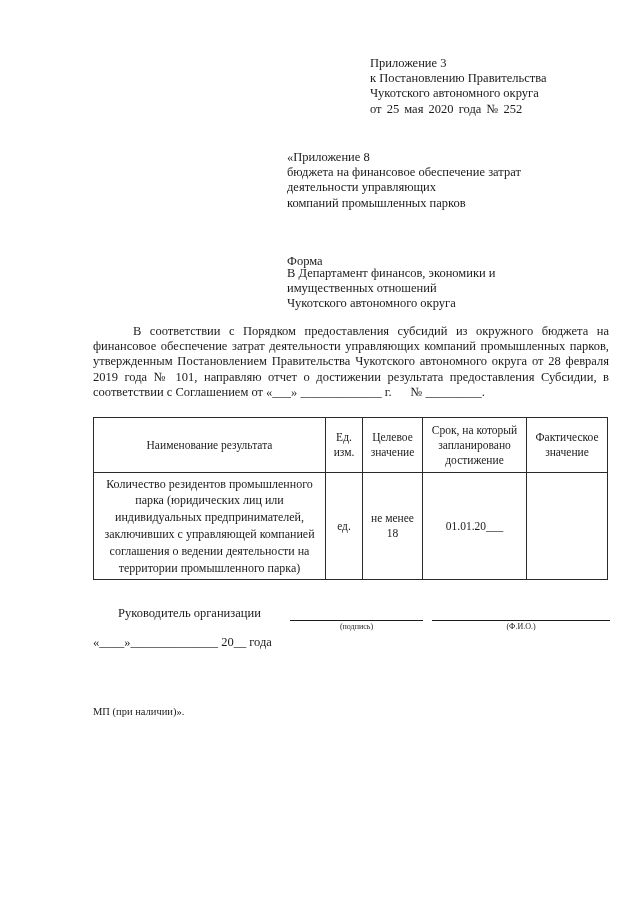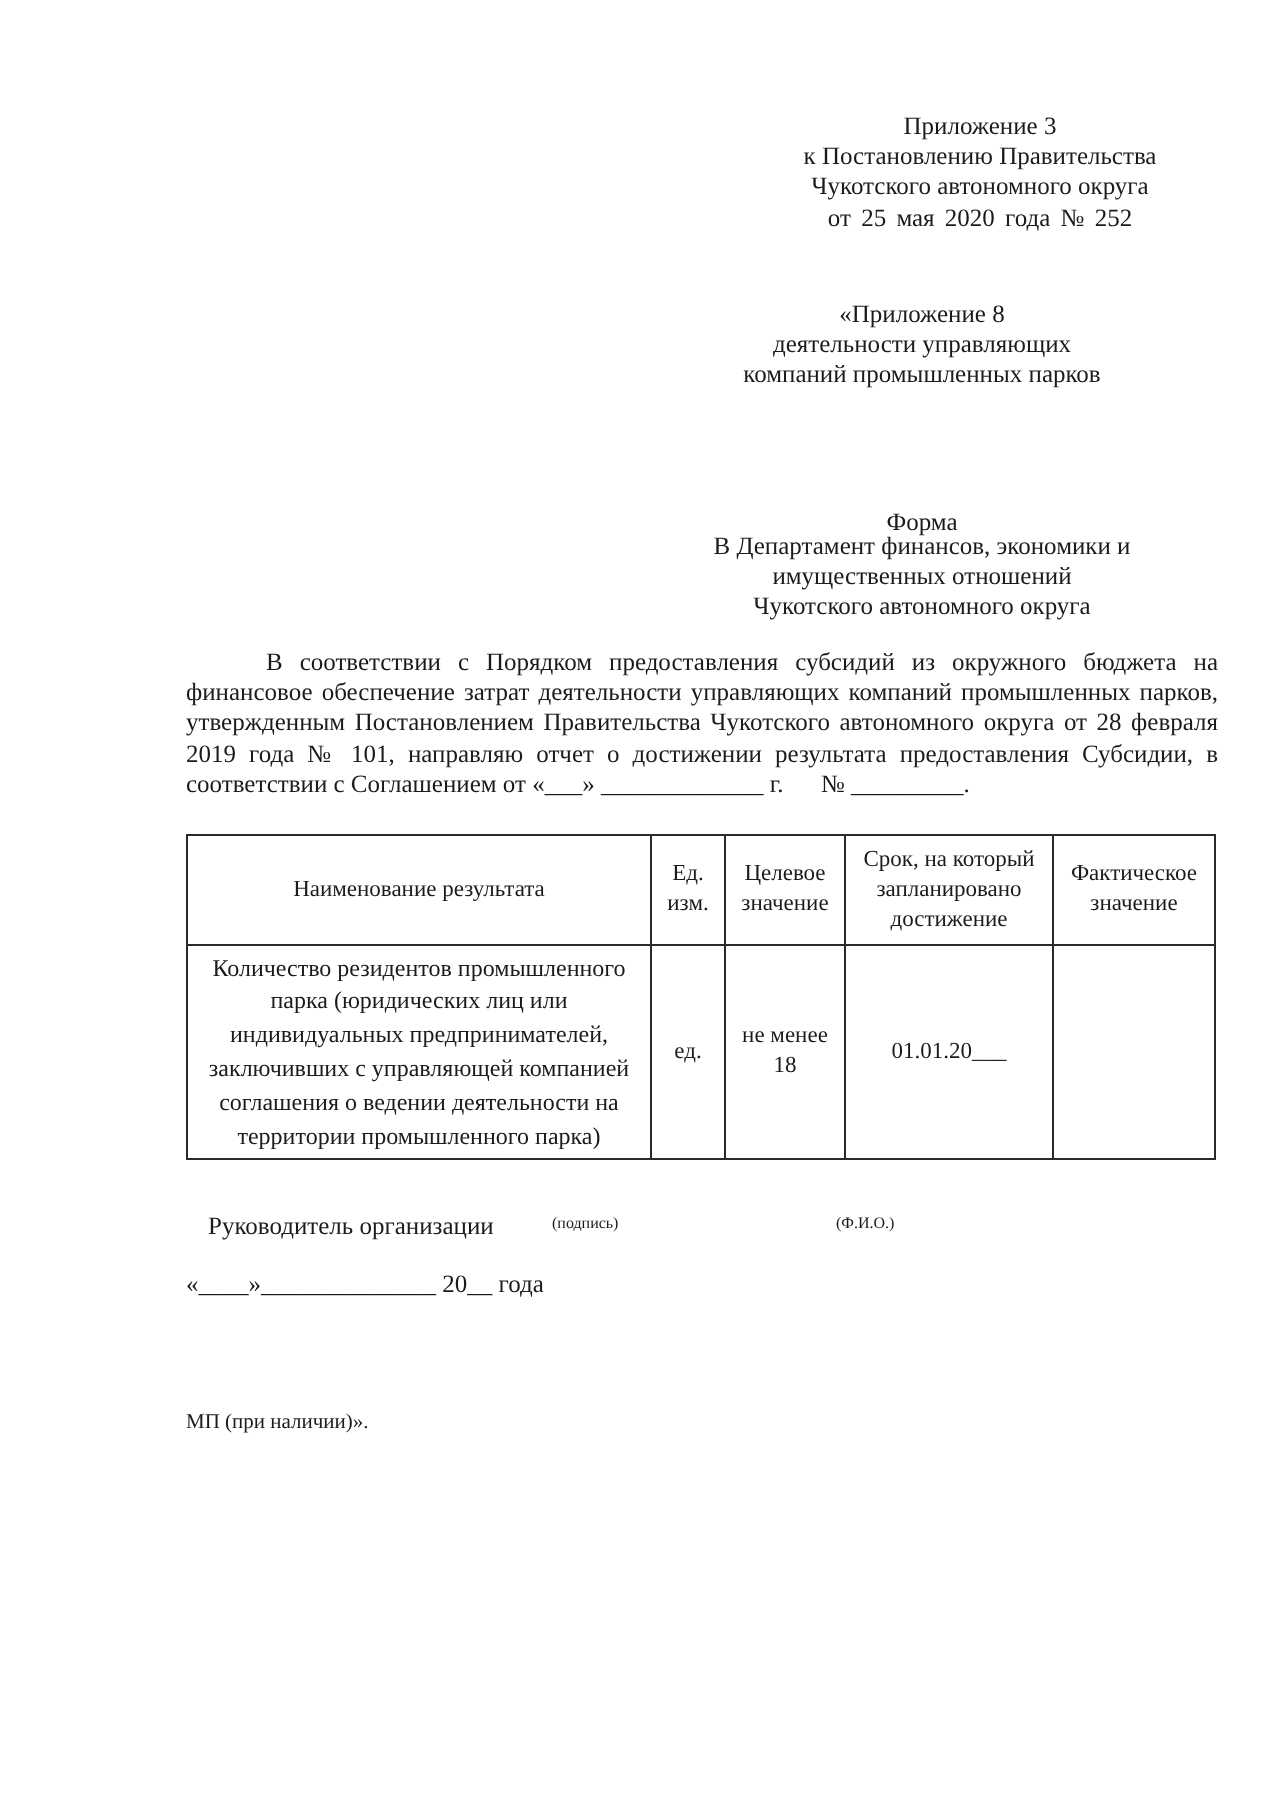--- a/index.html
+++ b/index.html
@@ -12,21 +12,21 @@
     width: 640px;
     height: 905px;
     background: #ffffff;
     color: #1b1b1b;
     font-family: "Liberation Serif", "DejaVu Serif", serif;
     font-size: 12.5px;
     line-height: 15.2px;
     overflow: hidden;
   }
   .abs { position: absolute; }
-  .center { text-align: center; }
+  .center { }
 
   .header-right {
     top: 56px; left: 370px; width: 240px;
   }
   .wide-words { word-spacing: 2px; }
 
   .appendix-block {
     top: 150px; left: 287px; width: 348px;
   }
   .form-label {
@@ -65,26 +65,27 @@
   .pre { white-space: pre-line; }
   td.name-cell {
     text-align: justify;
     vertical-align: top;
     line-height: 16.8px;
     padding: 2px 4px;
     font-size: 12px;
   }
 
   .signature-row {
-    top: 606px; left: 104px; width: 517px;
+    top: 606px; left: 93px; width: 517px;
     display: flex;
     align-items: flex-start;
+    justify-content: flex-end;
   }
   .sig-role { width: 172px; }
-  .sig-field { display: flex; flex-direction: row; }
+  .sig-field { display: flex; flex-direction: column; }
   .sig-line {
     height: 14px;
     border-bottom: 1px solid #1b1b1b;
   }
   .sig-caption {
     text-align: center;
     font-size: 8px;
     line-height: 11px;
     color: #1b1b1b;
   }
@@ -98,20 +99,21 @@
 
   <div class="abs header-right center">
     <div>Приложение 3</div>
     <div>к Постановлению Правительства</div>
     <div>Чукотского автономного округа</div>
     <div class="wide-words">от 25 мая 2020 года № 252</div>
   </div>
 
   <div class="abs appendix-block center">
     <div>«Приложение 8</div>
+    <div>бюджета на финансовое обеспечение затрат</div>
     <div>деятельности управляющих</div>
     <div>компаний промышленных парков</div>
   </div>
 
   <div class="abs form-label center">Форма</div>
 
   <div class="abs addressee-block center">
     <div>В Департамент финансов, экономики и</div>
     <div>имущественных отношений</div>
     <div>Чукотского автономного округа</div>

